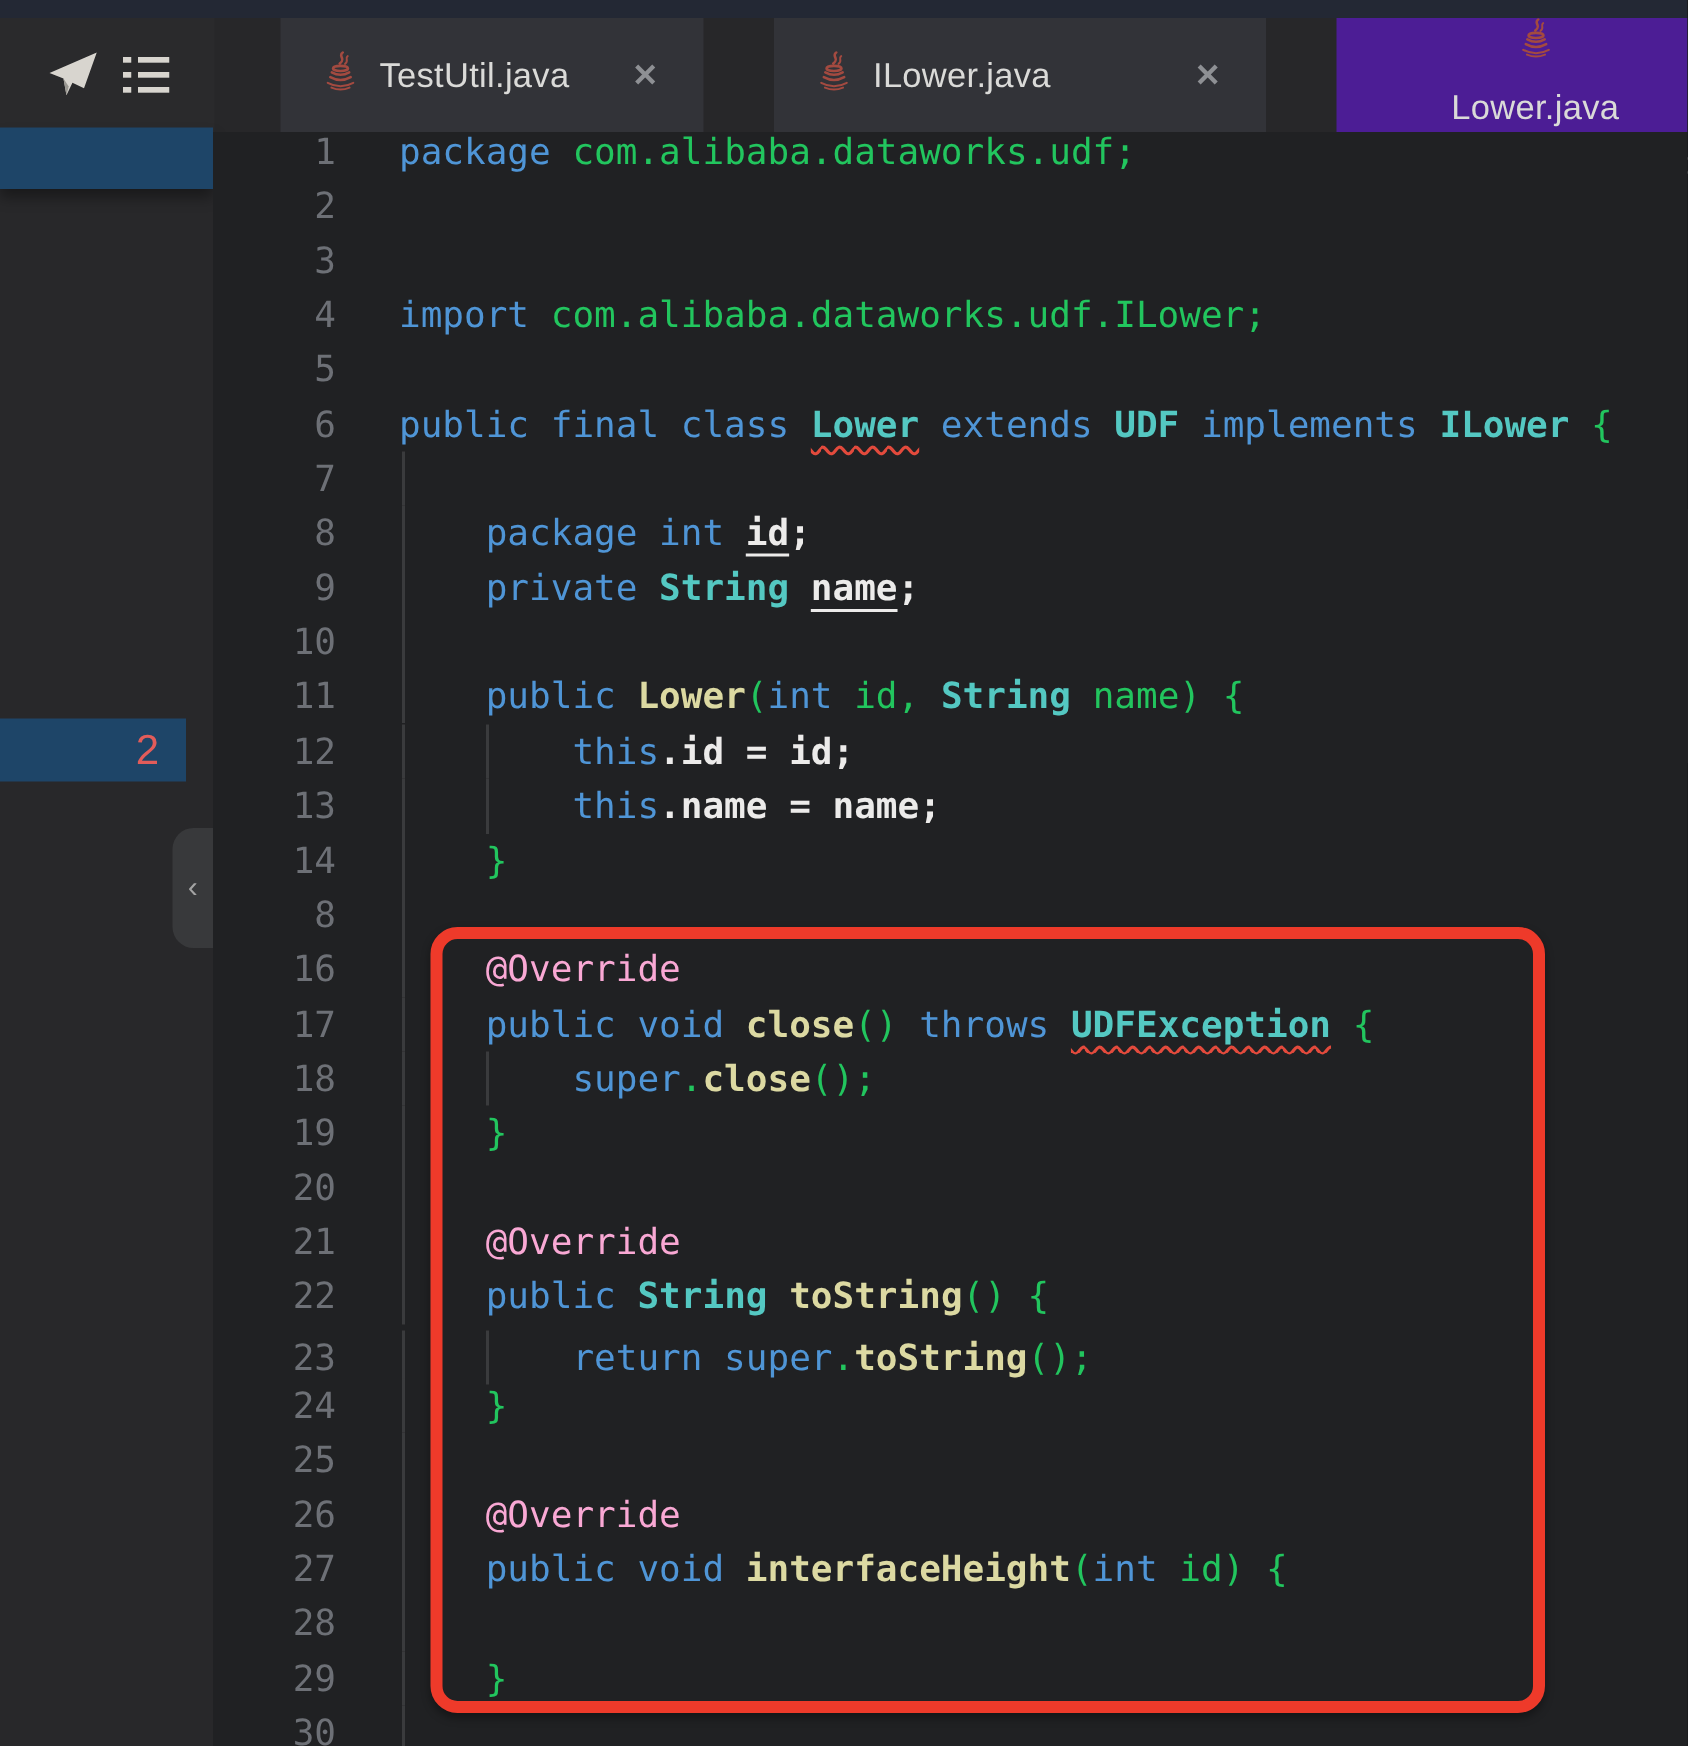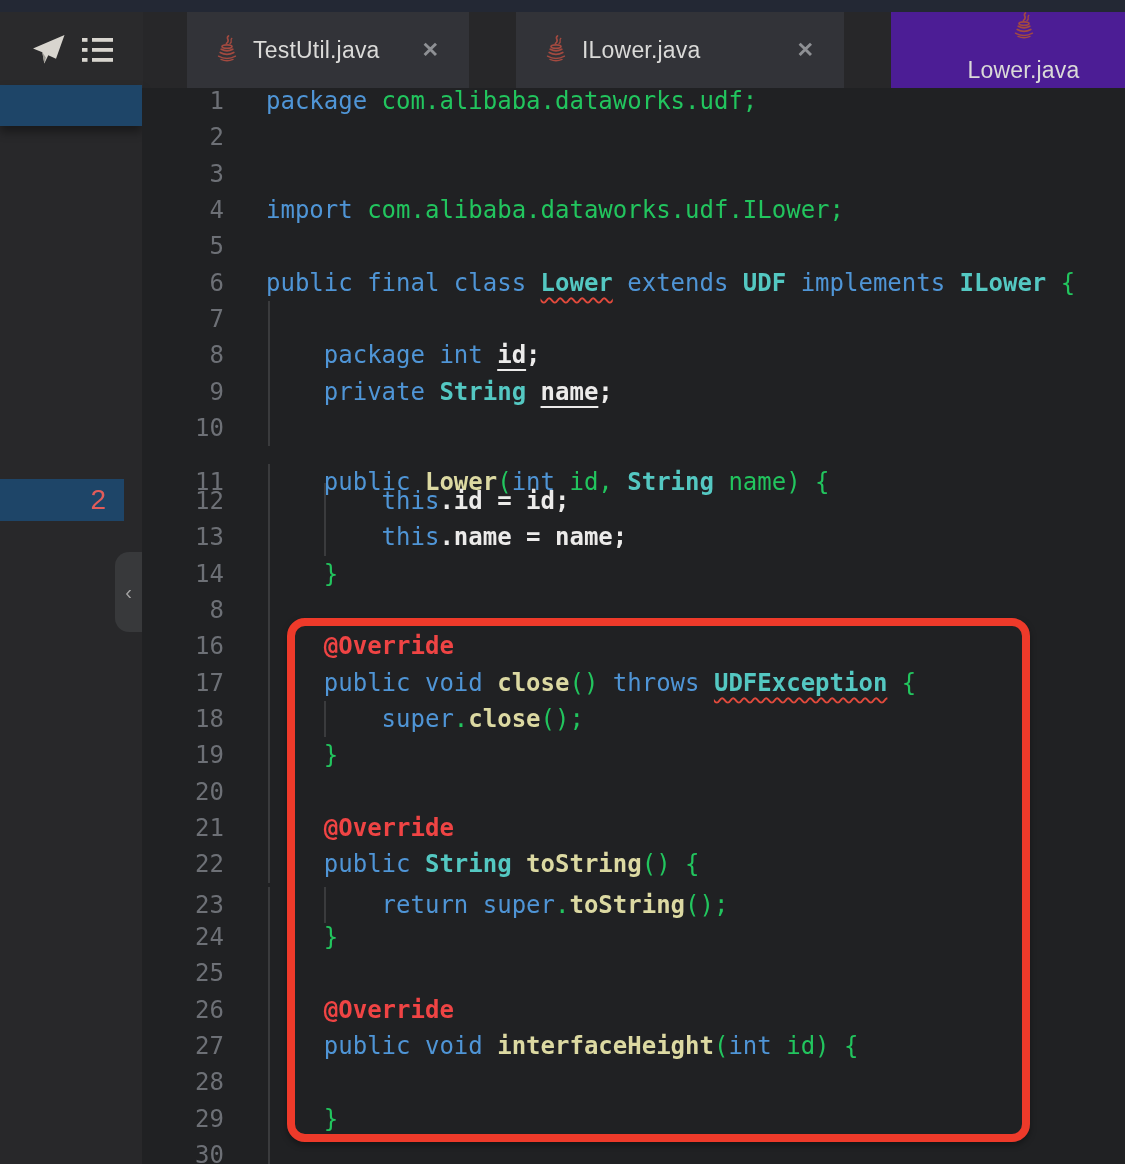--- a/index.html
+++ b/index.html
@@ -41,21 +41,21 @@
   .code-line{position:absolute;left:0;width:100%;height:36.35px;line-height:36.35px;
              font-family:"DejaVu Sans Mono",monospace;font-size:24px;white-space:pre;}
   .ln{position:absolute;left:0;width:82px;text-align:right;color:#6d7076;}
   .code{position:absolute;left:124px;white-space:pre;}
   .guide{position:absolute;top:0;bottom:0;width:2px;background:#3a3b3d;}
   .guide.g0{left:126px;}
   .guide.g1{left:182px;}
 
   .tk-kw{color:#4f95d6;margin-top:28px;}
   .tk-ty{color:#54c8c2;font-weight:bold;}
-  .tk-ann{color:#ef4444;font-weight:bold;}
+  .tk-ann{color:#f9a8d4;font-weight:normal;}
   .tk-fn{color:#dcd9a2;font-weight:bold;}
   .tk-pl{color:#22c55e;}
   .tk-id{color:#ecebea;font-weight:bold;}
   .sq-red{text-decoration-line:underline;text-decoration-style:wavy;
           text-decoration-color:#e34a3c;text-decoration-thickness:2px;text-underline-offset:6px;}
   .sq-green{text-decoration-line:underline;text-decoration-style:wavy;
           text-decoration-color:#4ba14b;text-decoration-thickness:2px;text-underline-offset:6px;text-decoration:underline;}
 
   .redbox{position:absolute;left:145px;top:530px;width:743px;height:524px;
           border:8px solid #ee3a2a;border-radius:18px;box-sizing:border-box;
@@ -159,21 +159,21 @@
           <div class="code-line" style="top: 0px;"><span class="ln">1</span><span class="code"><span class="tk-kw">package</span><span class="tk-pl"> com.alibaba.dataworks.udf;</span></span></div>
           <div class="code-line" style="top: 36.35px;"><span class="ln">2</span><span class="code"></span></div>
           <div class="code-line" style="top: 72.7px;"><span class="ln">3</span></div>
           <div class="code-line" style="top: 109.05px;"><span class="ln">4</span><span class="code"><span class="tk-kw">import</span><span class="tk-pl"> com.alibaba.dataworks.udf.ILower;</span></span></div>
           <div class="code-line" style="top: 145.4px;"><span class="ln">5</span><span class="code"></span></div>
           <div class="code-line" style="top: 181.75px;"><span class="ln">6</span><span class="code"><span class="tk-kw">public final class </span><span class="tk-ty sq-red">Lower</span><span class="tk-kw"> extends </span><span class="tk-ty">UDF</span><span class="tk-kw"> implements </span><span class="tk-ty">ILower</span><span class="tk-pl"> {</span></span></div>
           <div class="code-line" style="top: 218.1px;"><span class="guide g0"></span><span class="ln">7</span><span class="code"></span></div>
           <div class="code-line" style="top: 254.45px;"><span class="guide g0"></span><span class="ln">8</span><span class="code"><span class="tk-pl">    </span><span class="tk-kw">package int </span><span class="tk-id sq-green">id</span><span class="tk-id">;</span></span></div>
           <div class="code-line" style="top: 290.8px;"><span class="guide g0"></span><span class="ln">9</span><span class="code"><span class="tk-pl">    </span><span class="tk-kw">private </span><span class="tk-ty">String</span><span class="tk-pl"> </span><span class="tk-id sq-green">name</span><span class="tk-id">;</span></span></div>
           <div class="code-line" style="top: 327.15px;"><span class="guide g0"></span><span class="ln">10</span><span class="code"></span></div>
-          <div class="code-line" style="top: 381px;"><span class="guide g0"></span><span class="ln">11</span><span class="code"><span class="tk-pl">    </span><span class="tk-kw">public </span><span class="tk-fn">Lower</span><span class="tk-pl">(</span><span class="tk-kw">int</span><span class="tk-pl"> id, </span><span class="tk-ty">String</span><span class="tk-pl"> name) {</span></span></div>
+          <div class="code-line" style="top: 363px;"><span class="guide g0"></span><span class="ln">11</span><span class="code"><span class="tk-pl">    </span><span class="tk-kw">public </span><span class="tk-fn">Lower</span><span class="tk-pl">(</span><span class="tk-kw">int</span><span class="tk-pl"> id, </span><span class="tk-ty">String</span><span class="tk-pl"> name) {</span></span></div>
           <div class="code-line" style="top: 399.85px;"><span class="guide g0"></span><span class="guide g1"></span><span class="ln">12</span><span class="code"><span class="tk-pl">        </span><span class="tk-kw">this</span><span class="tk-id">.id = id;</span></span></div>
           <div class="code-line" style="top: 436.2px;"><span class="guide g0"></span><span class="guide g1"></span><span class="ln">13</span><span class="code"><span class="tk-pl">        </span><span class="tk-kw">this</span><span class="tk-id">.name = name;</span></span></div>
           <div class="code-line" style="top: 472.55px;"><span class="guide g0"></span><span class="ln">14</span><span class="code"><span class="tk-pl">    }</span></span></div>
           <div class="code-line" style="top: 508.9px;"><span class="guide g0"></span><span class="ln">8</span><span class="code"></span></div>
           <div class="code-line" style="top: 545.25px;"><span class="guide g0"></span><span class="ln">16</span><span class="code"><span class="tk-pl">    </span><span class="tk-ann">@Override</span></span></div>
           <div class="code-line" style="top: 581.6px;"><span class="guide g0"></span><span class="ln">17</span><span class="code"><span class="tk-pl">    </span><span class="tk-kw">public void </span><span class="tk-fn">close</span><span class="tk-pl">() </span><span class="tk-kw">throws </span><span class="tk-ty sq-red">UDFException</span><span class="tk-pl"> {</span></span></div>
           <div class="code-line" style="top: 617.95px;"><span class="guide g0"></span><span class="guide g1"></span><span class="ln">18</span><span class="code"><span class="tk-pl">        </span><span class="tk-kw">super</span><span class="tk-pl">.</span><span class="tk-fn">close</span><span class="tk-pl">();</span></span></div>
           <div class="code-line" style="top: 654.3px;"><span class="guide g0"></span><span class="ln">19</span><span class="code"><span class="tk-pl">    }</span></span></div>
           <div class="code-line" style="top: 690.65px;"><span class="guide g0"></span><span class="ln">20</span><span class="code"></span></div>
           <div class="code-line" style="top: 727px;"><span class="guide g0"></span><span class="ln">21</span><span class="code"><span class="tk-pl">    </span><span class="tk-ann">@Override</span></span></div>

